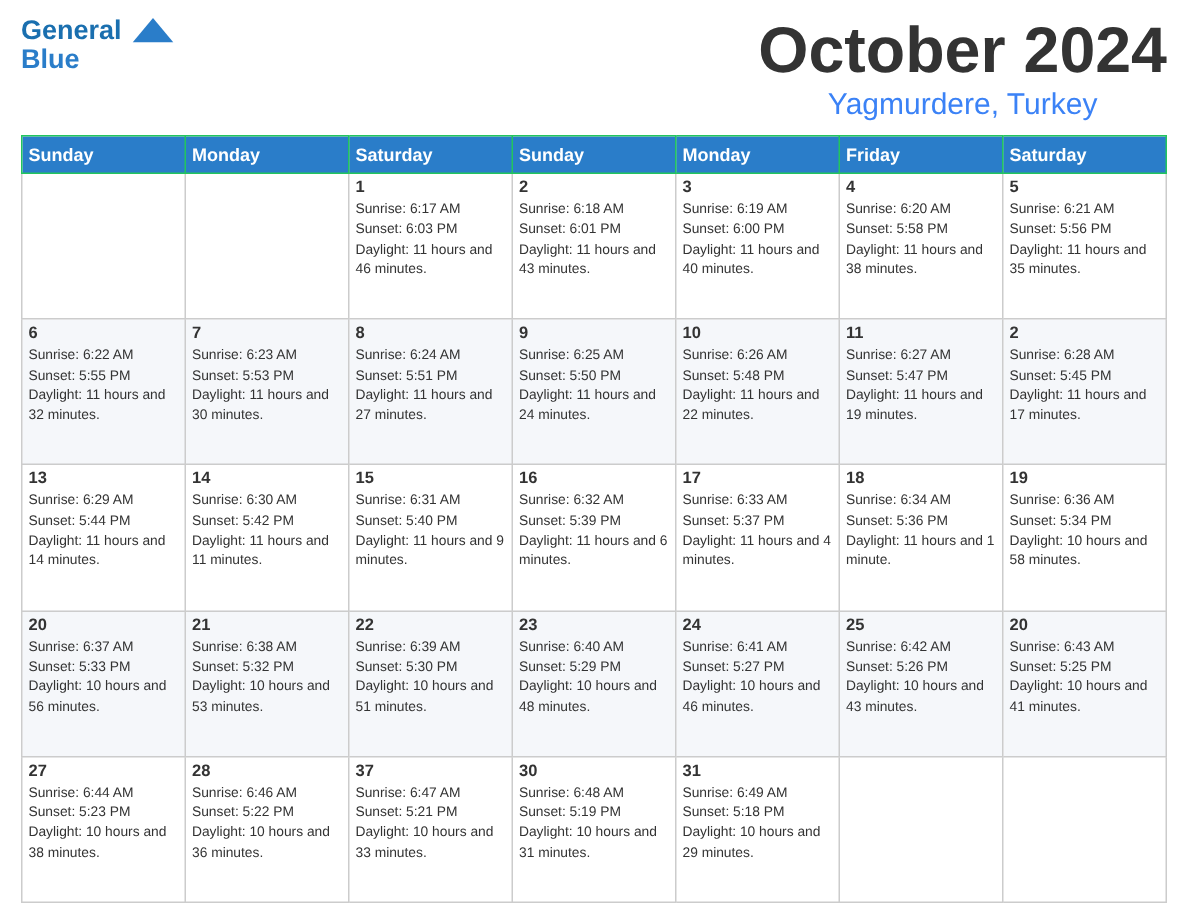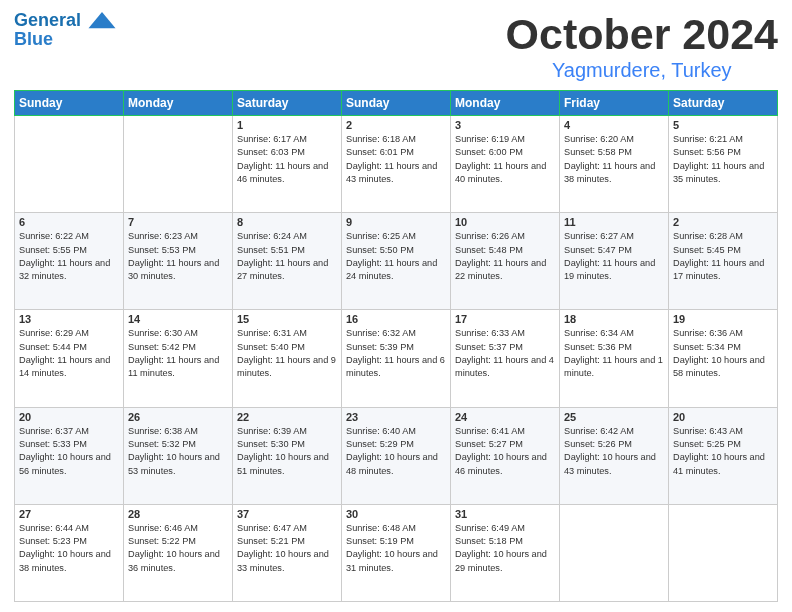--- a/index.html
+++ b/index.html
@@ -207,21 +207,21 @@
             <div class="day-number">19</div>
             <div class="day-detail">Sunrise: 6:36 AM<br>Sunset: 5:34 PM<br>Daylight: 10 hours and 58 minutes.</div>
           </td>
         </tr>
         <tr>
           <td>
             <div class="day-number">20</div>
             <div class="day-detail">Sunrise: 6:37 AM<br>Sunset: 5:33 PM<br>Daylight: 10 hours and 56 minutes.</div>
           </td>
           <td>
-            <div class="day-number">26</div>
+            <div class="day-number">21</div>
             <div class="day-detail">Sunrise: 6:38 AM<br>Sunset: 5:32 PM<br>Daylight: 10 hours and 53 minutes.</div>
           </td>
           <td>
             <div class="day-number">22</div>
             <div class="day-detail">Sunrise: 6:39 AM<br>Sunset: 5:30 PM<br>Daylight: 10 hours and 51 minutes.</div>
           </td>
           <td>
             <div class="day-number">23</div>
             <div class="day-detail">Sunrise: 6:40 AM<br>Sunset: 5:29 PM<br>Daylight: 10 hours and 48 minutes.</div>
           </td>

